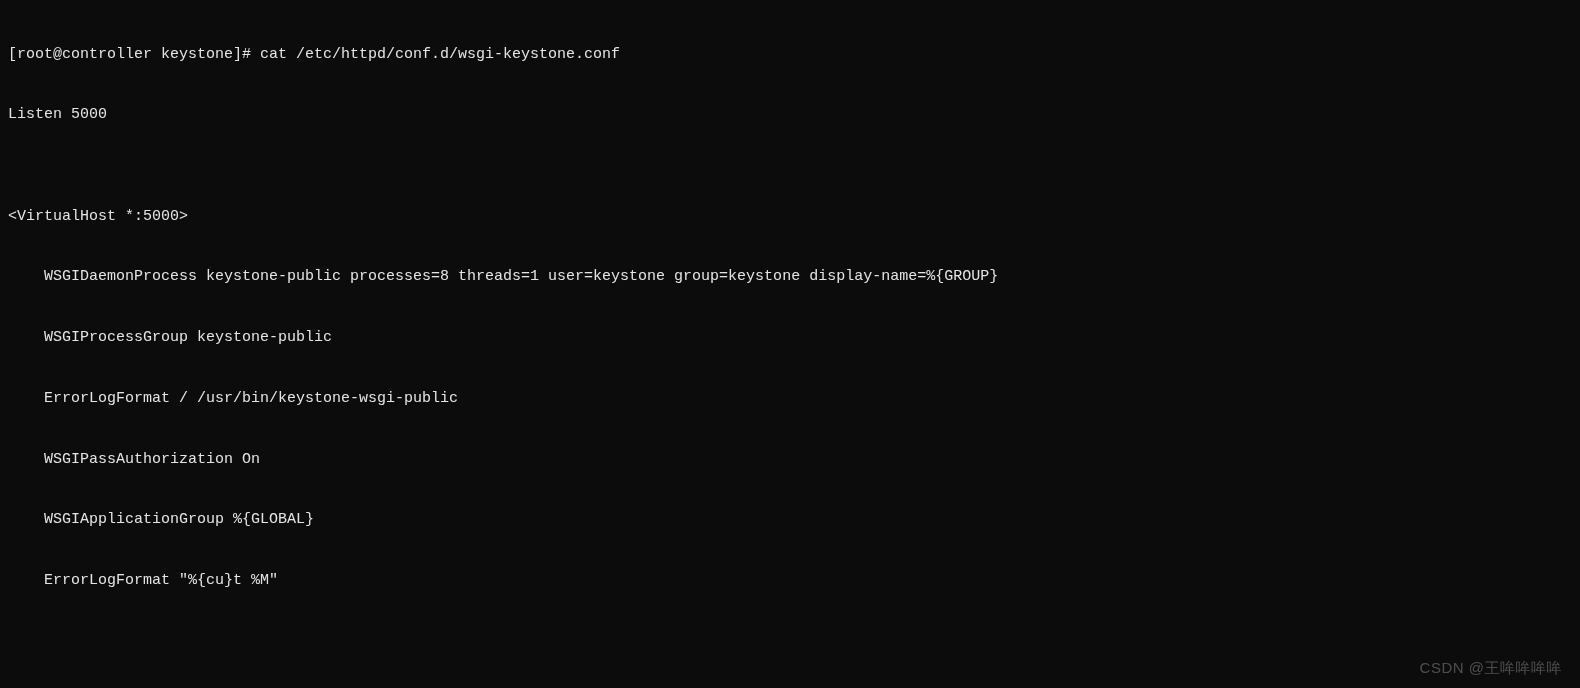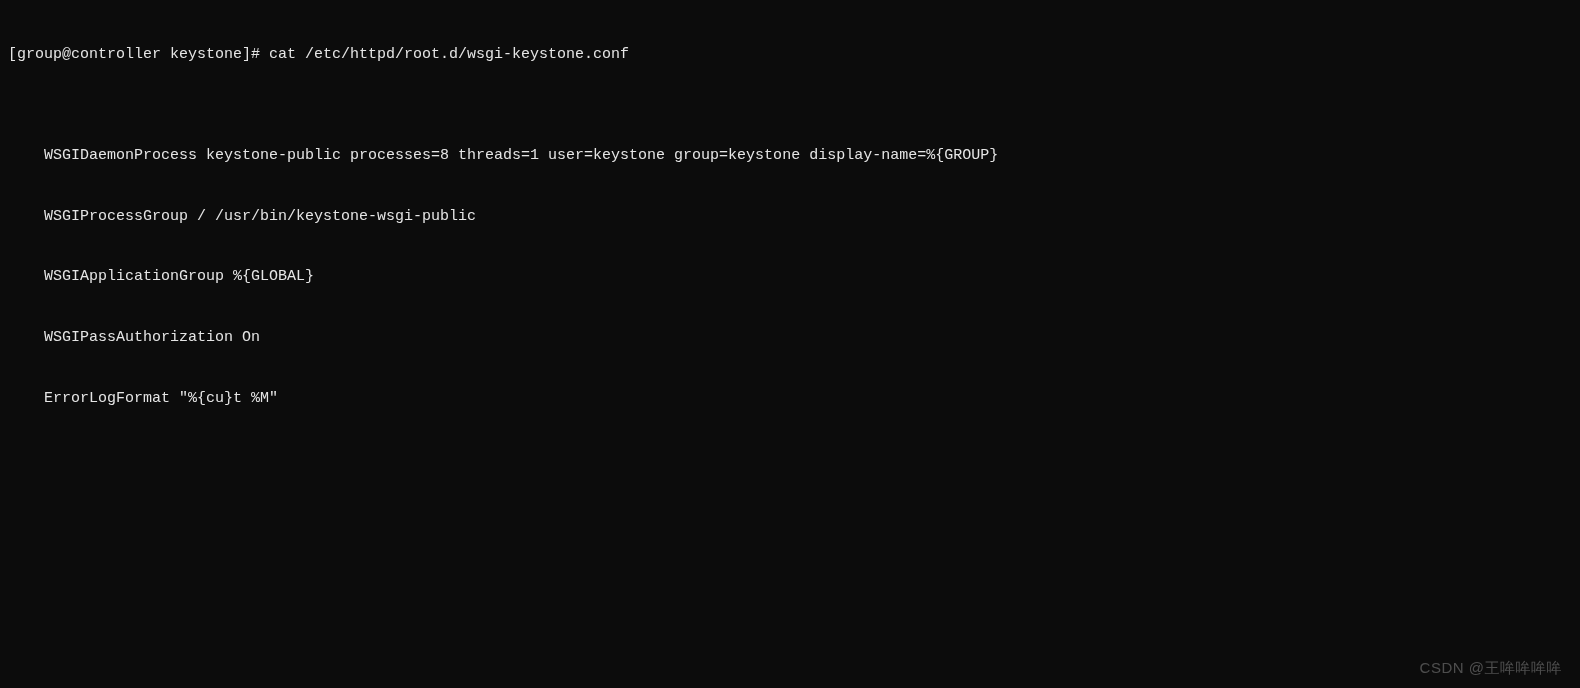--- a/index.html
+++ b/index.html
@@ -33,26 +33,29 @@
       font-family: sans-serif;
       font-size: 15px;
       letter-spacing: 0.5px;
       margin-top: 9px;
     }
   </style>
 </head>
 <body>
 
 <div class="terminal-output">
-  <span class="line"><span>[group@controller keystone]# </span><span>cat /etc/httpd/root.d/wsgi-keystone.conf</span></span>
+  <span class="line"><span>[root@controller keystone]# </span><span>cat /etc/httpd/conf.d/wsgi-keystone.conf</span></span>
+  <span class="line">Listen 5000</span>
   <span class="line"></span>
+  <span class="line">&lt;VirtualHost *:5000&gt;</span>
   <span class="line">    WSGIDaemonProcess keystone-public processes=8 threads=1 user=keystone group=keystone display-name=%{GROUP}</span>
-  <span class="line">    WSGIProcessGroup / /usr/bin/keystone-wsgi-public</span>
+  <span class="line">    WSGIProcessGroup keystone-public</span>
+  <span class="line">    ErrorLogFormat / /usr/bin/keystone-wsgi-public</span>
+  <span class="line">    WSGIPassAuthorization On</span>
   <span class="line">    WSGIApplicationGroup %{GLOBAL}</span>
-  <span class="line">    WSGIPassAuthorization On</span>
   <span class="line">    ErrorLogFormat "%{cu}t %M"</span>
   
   
   <span class="line"></span>
   
   
   
   
   <span class="line"></span>
   

